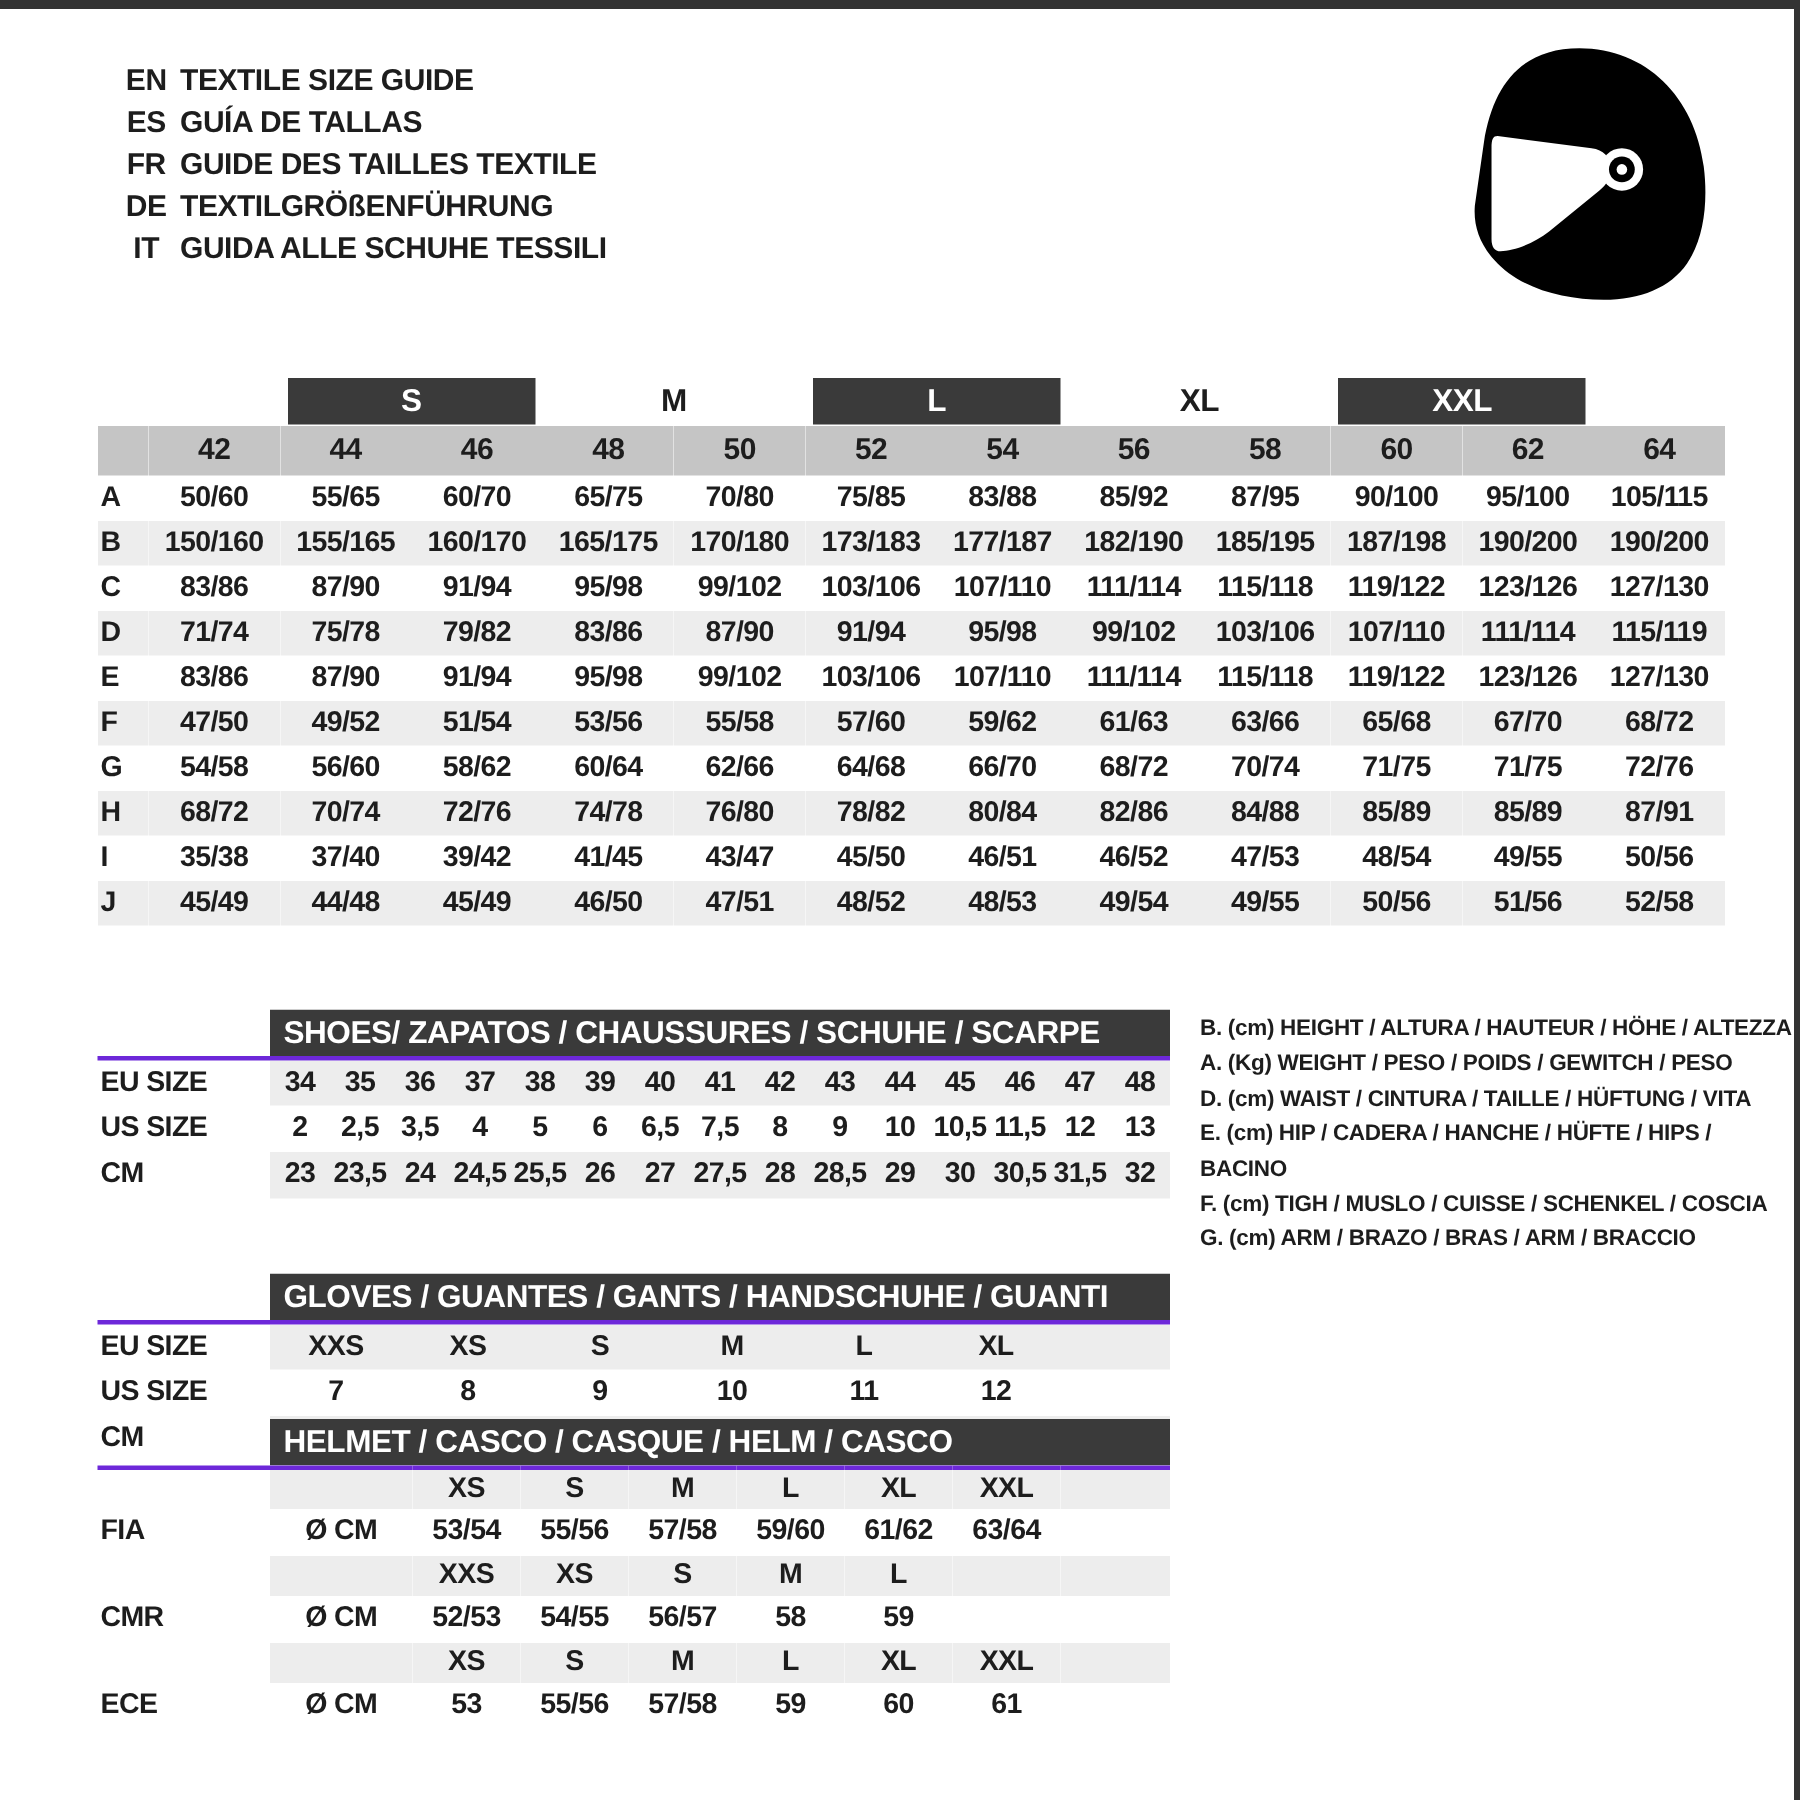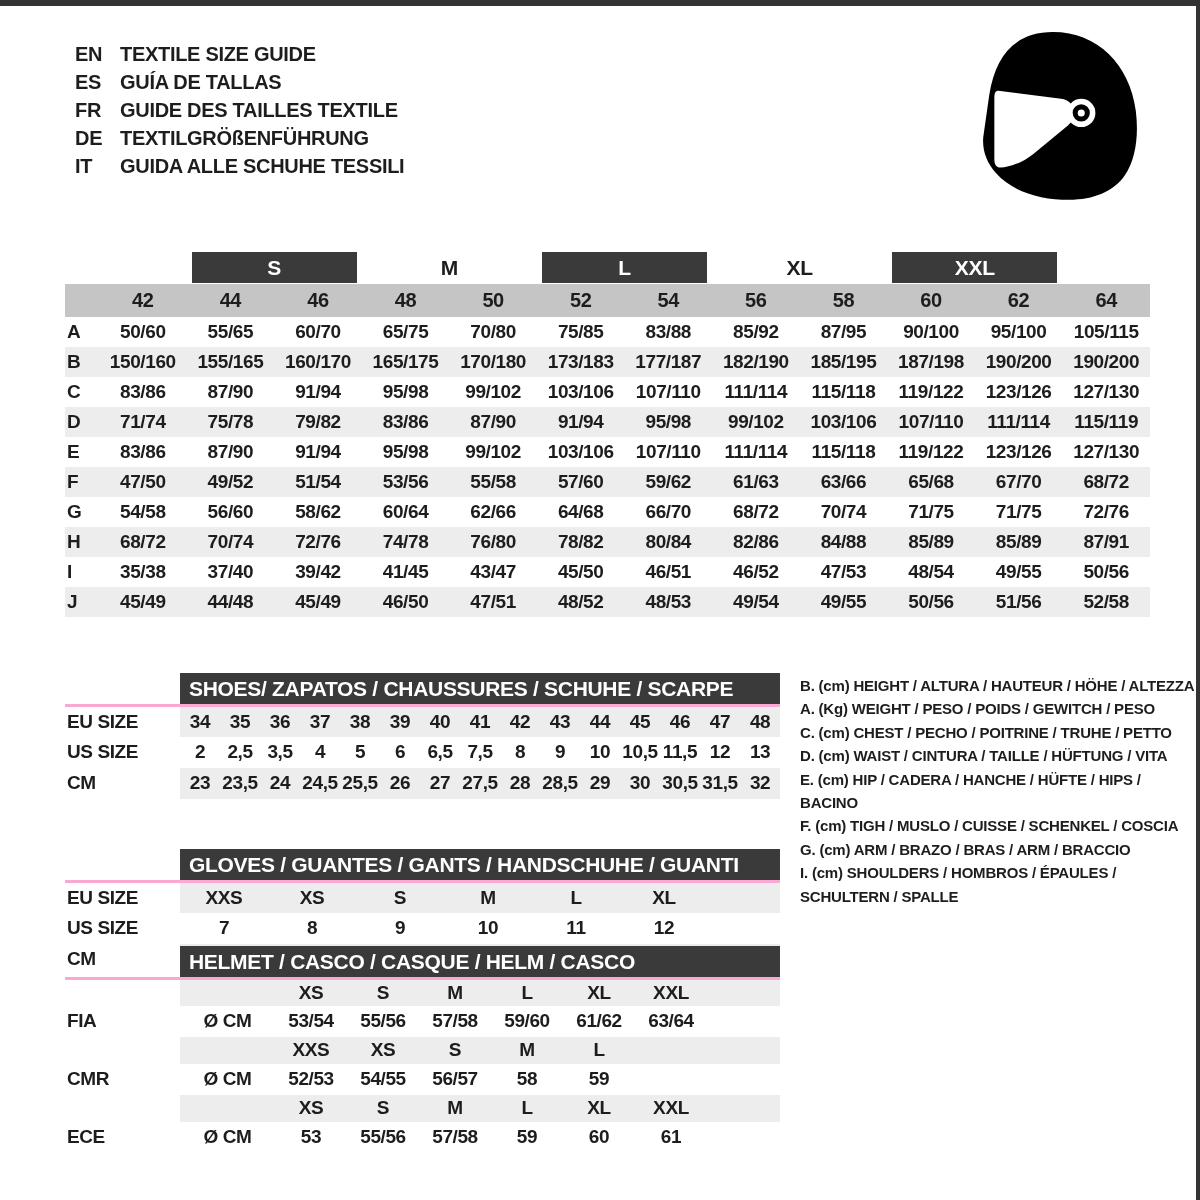--- a/index.html
+++ b/index.html
@@ -13,21 +13,21 @@
   html,body{width:1200px;height:1200px;}
   body{
     position:relative;background:#ffffff;color:var(--text);
     font-family:"Liberation Sans","DejaVu Sans",sans-serif;
     font-weight:700;overflow:hidden;
   }
   .frame-top{position:absolute;top:0;left:0;width:1200px;height:6px;background:var(--frame);}
   .frame-right{position:absolute;top:0;right:0;width:4px;height:1200px;background:var(--frame);}
 
   
-  .lang-block{position:absolute;top:40px;left:75px;}
+  .lang-block{position:absolute;top:40px;left:75px;text-align:center;}
   .lang-row{display:flex;font-size:20px;line-height:28px;letter-spacing:-0.3px;white-space:nowrap;}
   .lang-code{width:45px;flex:0 0 45px;}
 
   
   .helmet-box{position:absolute;top:22px;left:952px;width:210px;height:192px;}
 
   
   table{border-collapse:collapse;table-layout:fixed;}
   td{height:30px;text-align:center;font-size:19px;letter-spacing:-0.4px;white-space:nowrap;overflow:hidden;vertical-align:middle;}
   td.rl,td.lbl{text-align:left;padding-left:2px;}
@@ -37,21 +37,21 @@
   .group-row td{height:34px;}
   .gbar{height:31px;line-height:31px;text-align:center;margin:0 5px;font-size:21px;letter-spacing:-0.3px;}
   .gbar.dark{background:var(--bar-dark);color:#fff;}
   .sizes-row td{background:var(--row-mid);height:33px;font-size:20px;}
   .main-table tbody tr:nth-child(even) td{background:var(--row-light);}
 
   
   .sub{position:absolute;left:65px;width:715px;}
   .sub td{height:31px;}
   .hdr-bar{background:var(--bar-dark);color:#fff;height:31px;line-height:31px;text-align:left;padding-left:9px;font-size:21px;letter-spacing:-0.3px;white-space:nowrap;}
-  .sub tr.hdr td{border-bottom:3px solid #f9a8d4;height:32px;}
+  .sub tr.hdr td{border-bottom:3px solid #6d28d9;height:32px;}
   .sub tr.g td:not(.lbl){background:var(--row-light);}
   .sub tr.band td{height:27px;}
   .shoes-table{top:673px;}
   .gloves-table{top:849px;}
   .helmet-table{top:946px;}
 
   
   .legend{position:absolute;top:674px;left:800px;width:400px;font-size:15px;line-height:23.4px;letter-spacing:-0.2px;}
 </style>
 </head>
@@ -482,19 +482,17 @@
         <td>60</td>
         <td>61</td>
         <td></td>
       </tr>
 </tbody>
   </table>
 
 <div class="legend">
   <div>B. (cm) HEIGHT / ALTURA / HAUTEUR / HÖHE / ALTEZZA</div>
   <div>A. (Kg) WEIGHT / PESO / POIDS / GEWITCH / PESO</div>
-  <div>C. (cm) CHEST / PECHO / POITRINE / TRUHE / PETTO</div>
   <div>D. (cm) WAIST / CINTURA / TAILLE / HÜFTUNG / VITA</div>
   <div>E. (cm) HIP / CADERA / HANCHE / HÜFTE / HIPS / BACINO</div>
   <div>F. (cm) TIGH / MUSLO / CUISSE / SCHENKEL / COSCIA</div>
   <div>G. (cm) ARM / BRAZO / BRAS / ARM / BRACCIO</div>
-  <div>I. (cm) SHOULDERS / HOMBROS / ÉPAULES / SCHULTERN / SPALLE</div>
 </div>
 
 </body></html>

